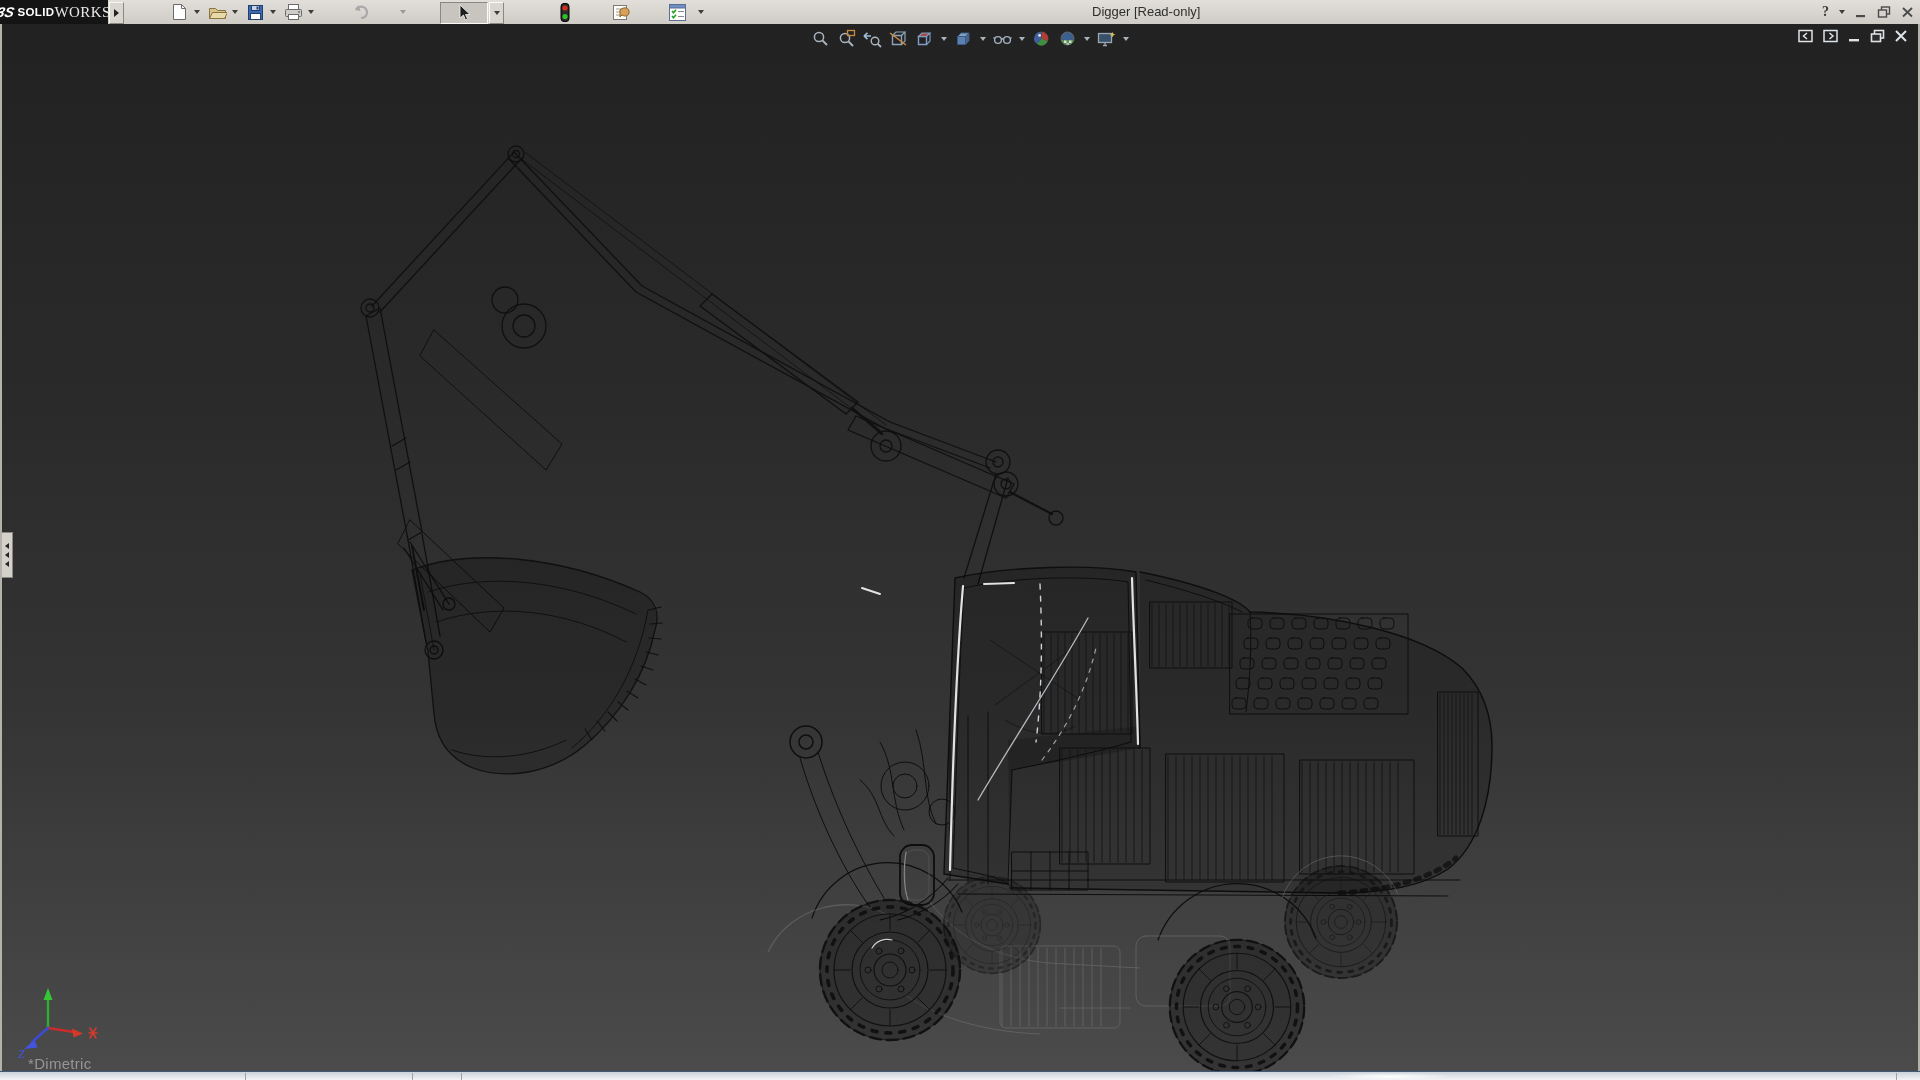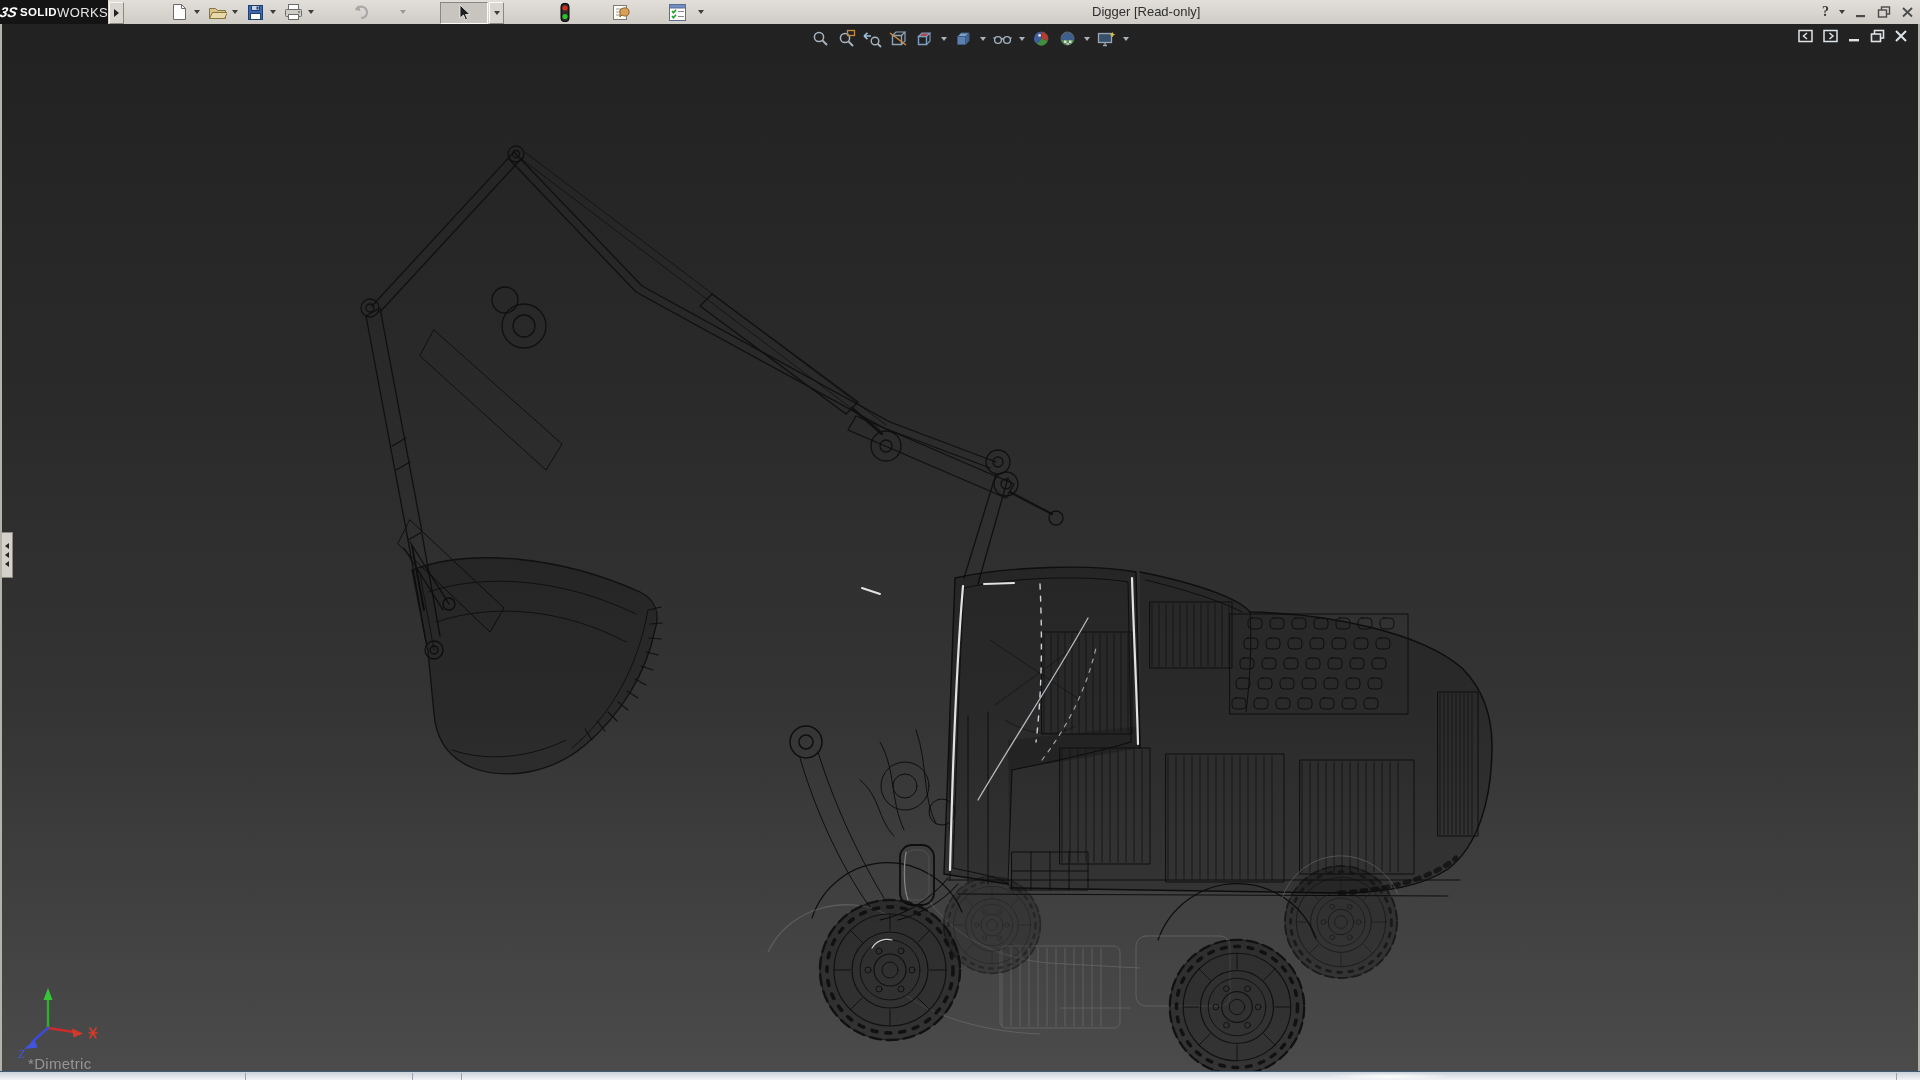--- a/index.html
+++ b/index.html
@@ -6,21 +6,21 @@
   .stage{position:relative;width:1920px;height:1080px;overflow:hidden;background:#d6d3ce;
          -webkit-user-select:none;user-select:none;}
 
   
   .titlebar{position:absolute;top:0;left:0;right:0;height:24px;
     background:linear-gradient(#e2dfda,#cfccc6);border-bottom:1px solid #a7a49d;}
   .logo{position:absolute;left:0;top:0;width:108px;height:24px;background:#141414;
         display:flex;align-items:center;justify-content:center;gap:3px;}
   .logo .glyph{color:#fff;font-style:italic;font-weight:bold;font-size:14px;transform:skewX(-12deg);}
   .logo .solid{color:#fff;font-weight:bold;font-size:11.5px;letter-spacing:.4px;}
-  .logo .works{color:#e8e8e8;font-weight:normal;font-size:13px;letter-spacing:.4px;margin-left:-3px;}
+  .logo .works{color:#e8e8e8;font-weight:normal;font-size:15px;letter-spacing:.4px;margin-left:-3px;font-family:Liberation Serif, serif;}
   .menu-expander{position:absolute;left:109px;top:2px;width:13px;height:20px;
     background:#d9d6d0;border:1px solid;border-color:#f5f4f1 #8b887f #8b887f #f5f4f1;
     display:flex;align-items:center;justify-content:center;}
   .menu-expander .tri{width:0;height:0;border-left:5px solid #222;border-top:4px solid transparent;border-bottom:4px solid transparent;}
 
   .tb-btn{position:absolute;top:2px;width:22px;height:20px;display:flex;align-items:center;justify-content:center;}
   .tb-dd{position:absolute;top:2px;width:13px;height:20px;display:flex;align-items:center;justify-content:center;}
   .caret{width:0;height:0;border-top:4px solid #3c3c3c;border-left:3.5px solid transparent;border-right:3.5px solid transparent;}
   .pressed{background:#c8c5bf;border:1px solid;border-color:#8a877f #fbfaf8 #fbfaf8 #8a877f;}
   .raisedbox{background:#d9d6d0;border:1px solid;border-color:#fbfaf8 #8a877f #8a877f #fbfaf8;}

